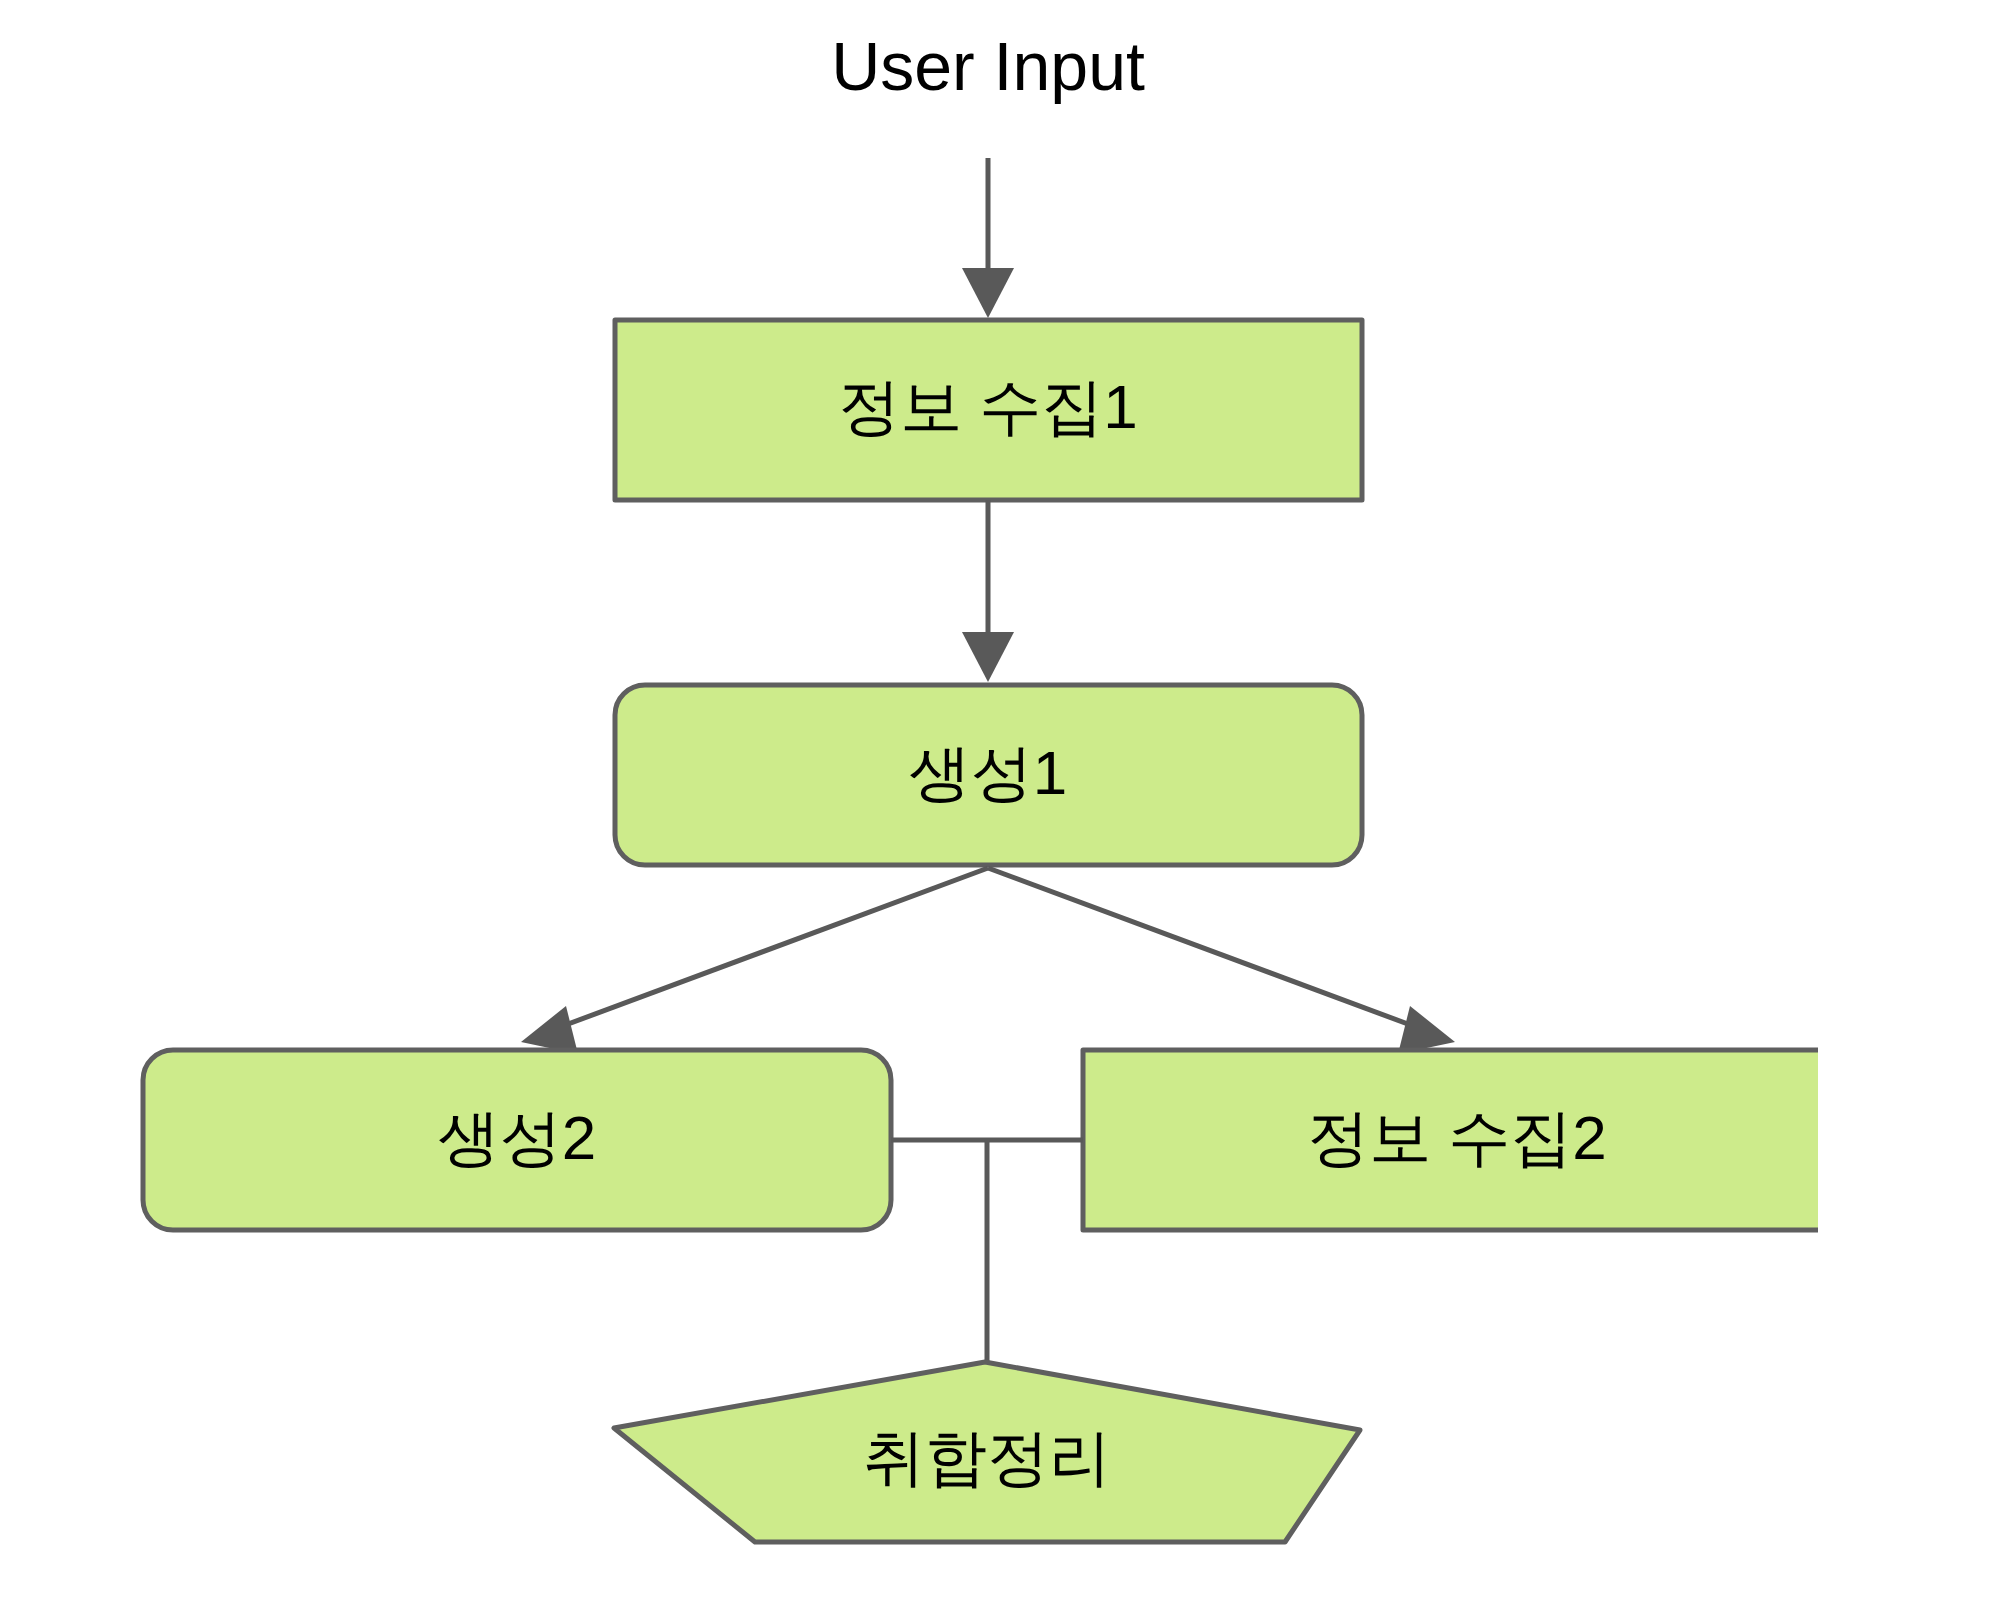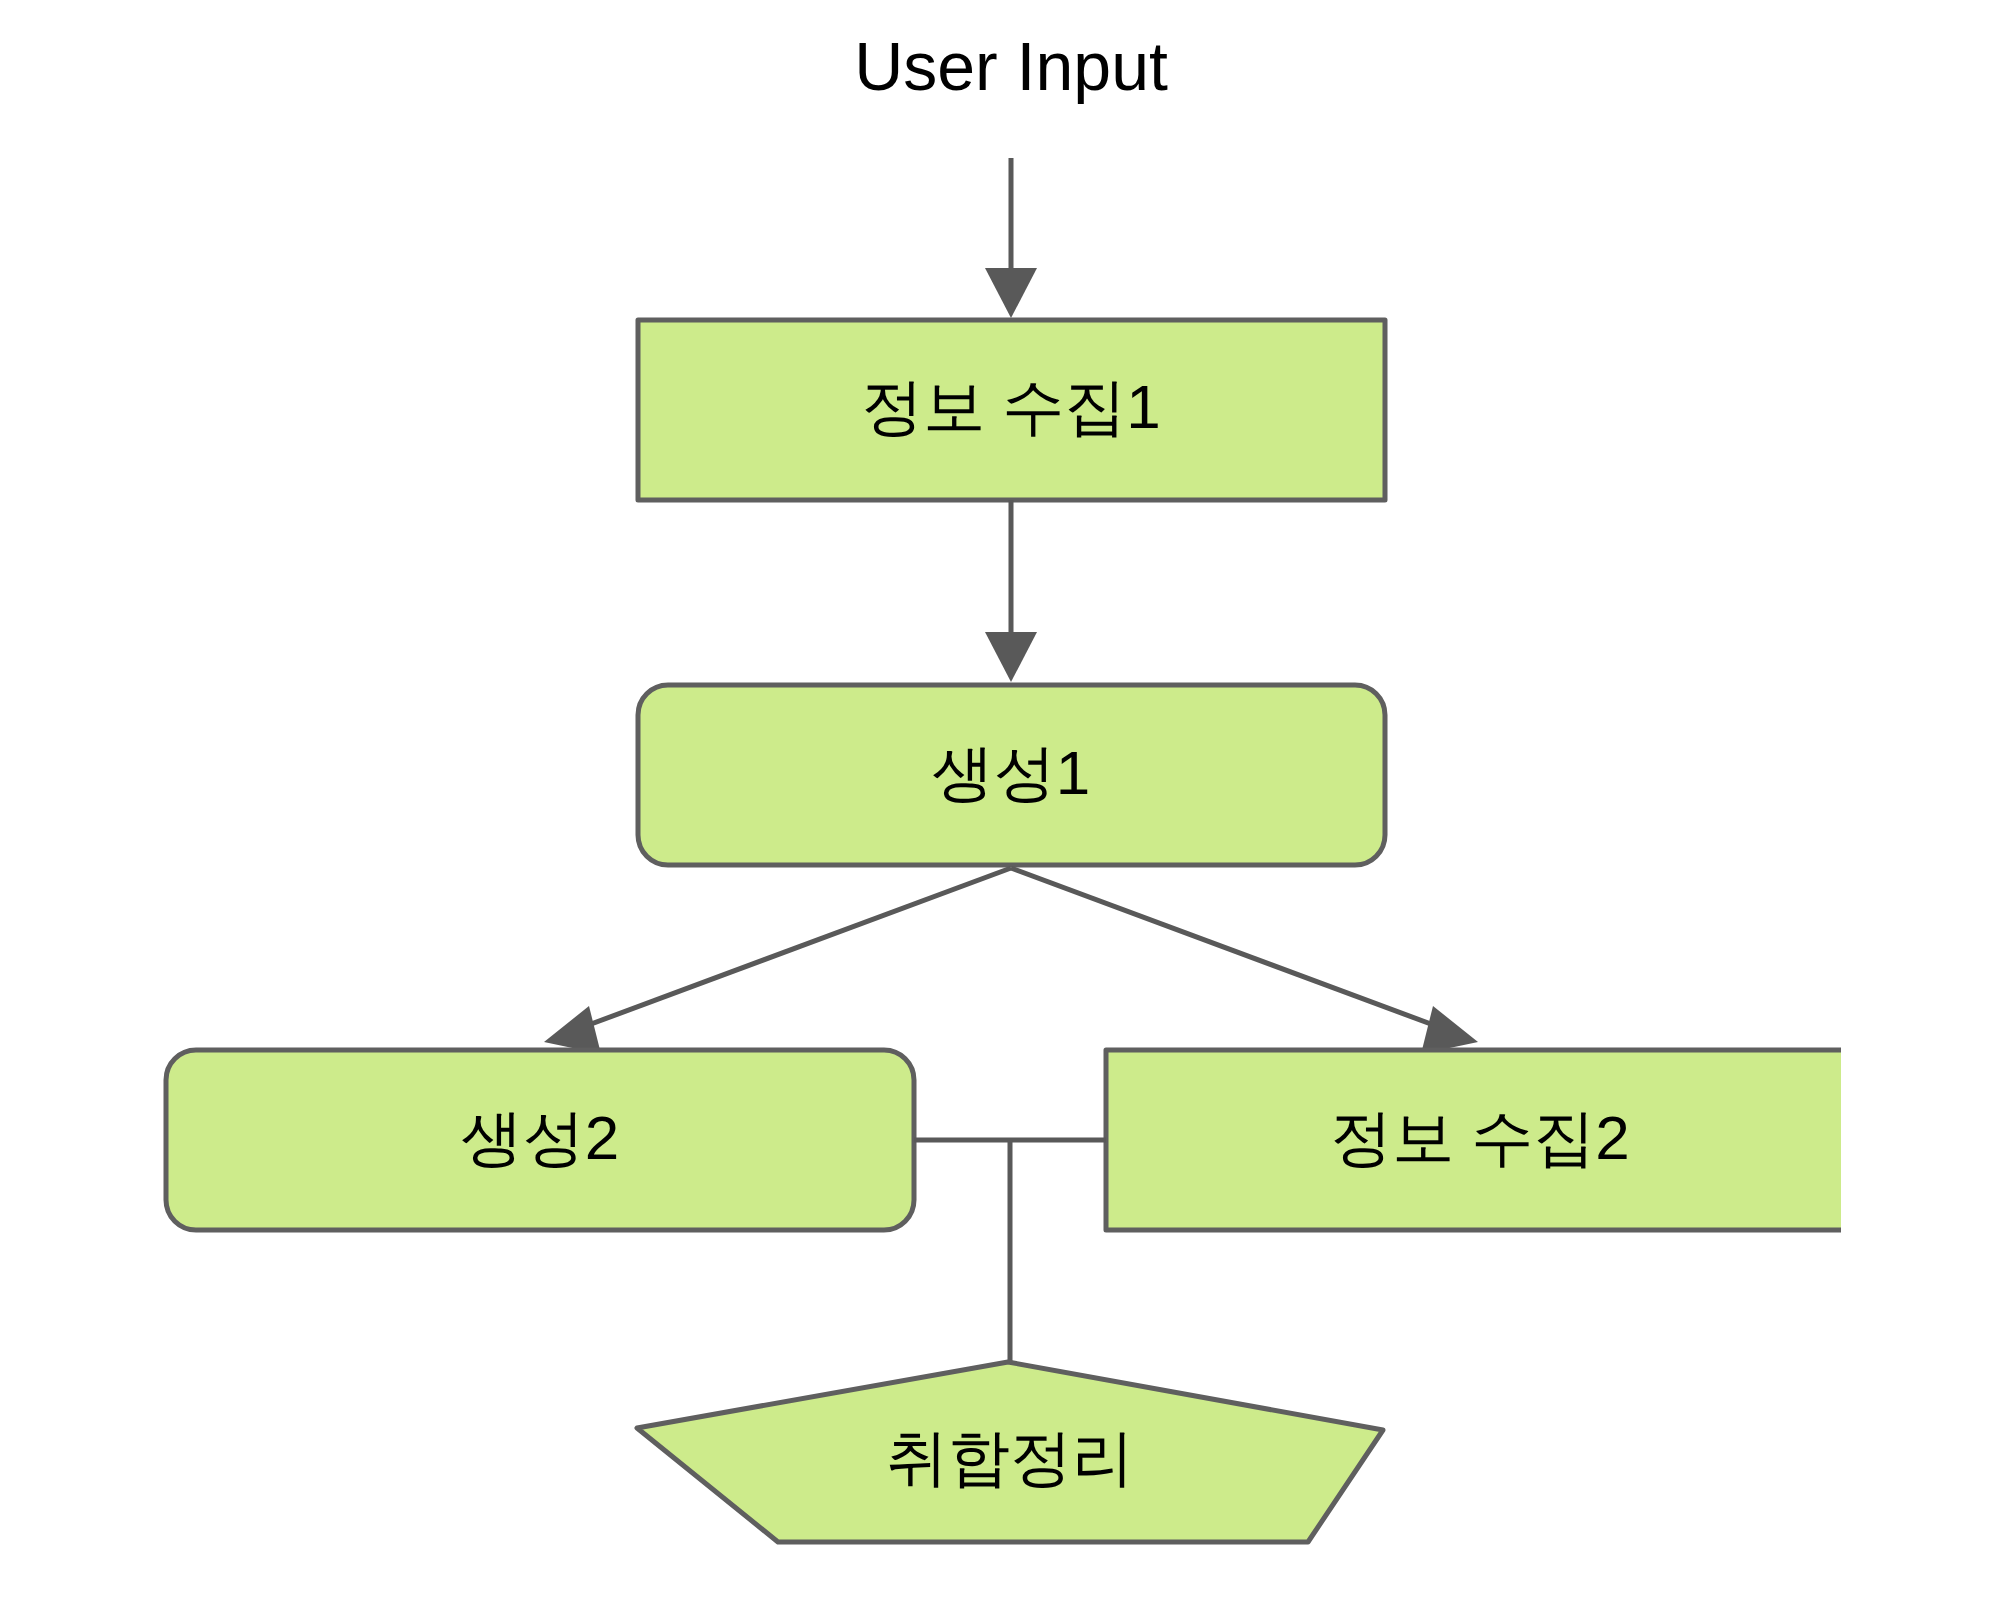--- a/index.html
+++ b/index.html
@@ -10,21 +10,20 @@
   }
   body {
     font-family: "Liberation Sans", "DejaVu Sans", sans-serif;
   }
   #canvas {
     position: relative;
     width: 1818px;
     height: 1621px;
     background: #ffffff;
     overflow: hidden;
-    margin-left: 23px;
   }
   svg.diagram {
     position: absolute;
     top: 0;
     left: 0;
     width: 2000px;
     height: 1621px;
     display: block;
   }
   .node-shape {

